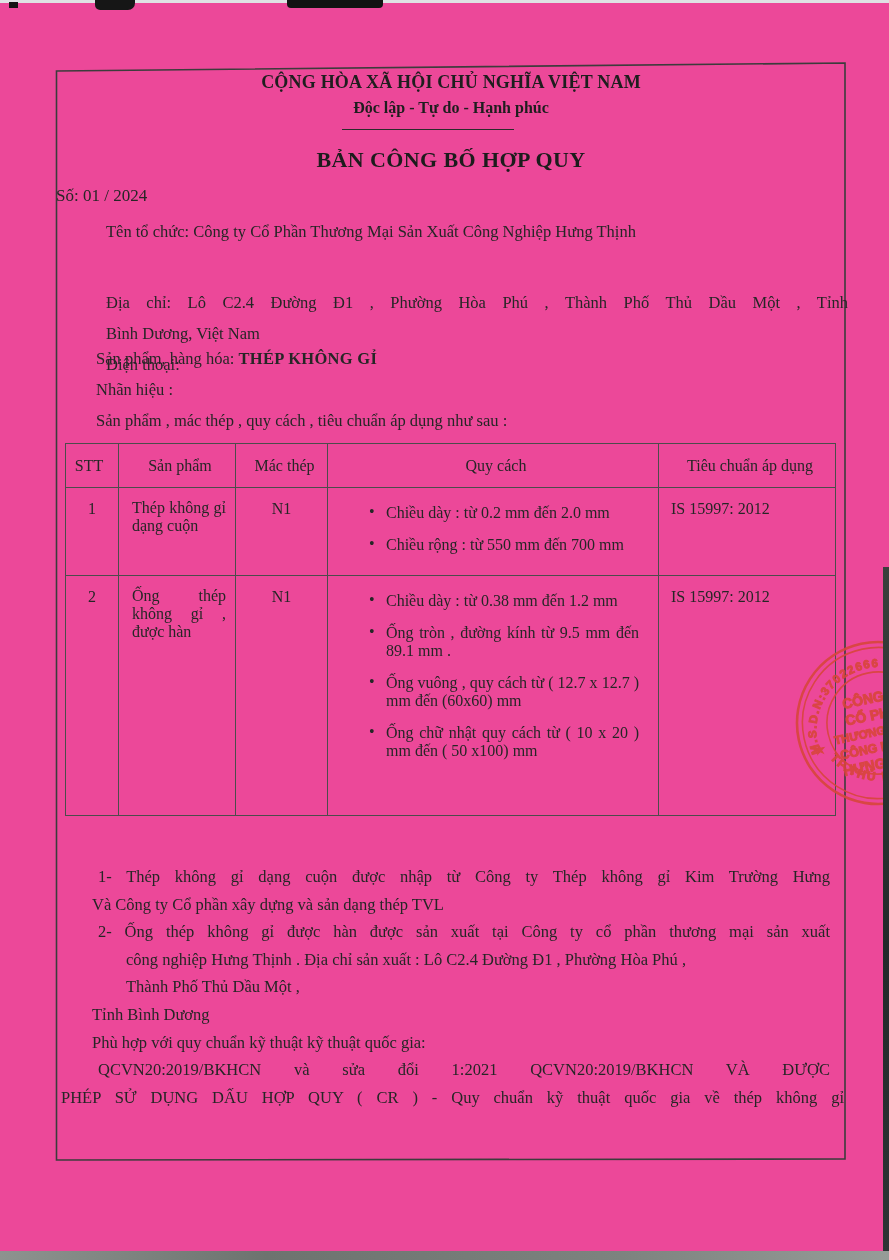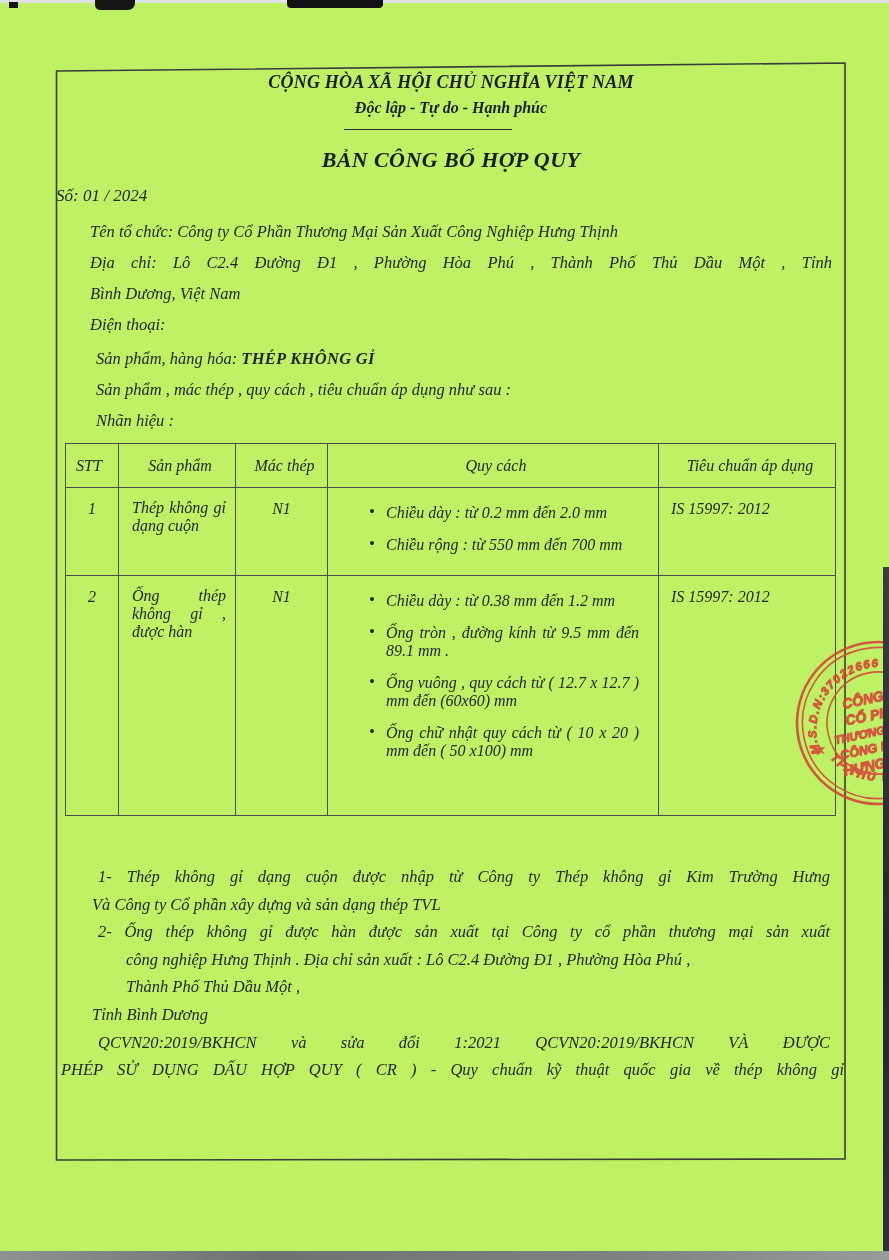--- a/index.html
+++ b/index.html
@@ -1,20 +1,19 @@
 <!DOCTYPE html>
 <html lang="vi"><head>
 <meta charset="utf-8">
 <style>
   html,body { margin:0; padding:0; background:#e8e8e8; }
   .page {
     position:relative; width:889px; height:1260px; overflow:hidden;
-    background:#bef264; color:#262626;
+    background:#ec4899; color:#262626;
     font-family:"Liberation Serif","DejaVu Serif",serif;
-    font-style:italic;
   }
   
   .artifact { position:absolute; }
   .edge-top    { left:0; top:0; width:889px; height:3px; background:#dfe2e4; }
   .artifact-a  { left:9px;  top:2px; width:9px;  height:6px;  background:#141414; }
   .artifact-b  { left:95px; top:0;   width:40px; height:10px; background:#161616; border-radius:0 0 7px 5px; }
   .artifact-c  { left:287px;top:0;   width:96px; height:8px;  background:#121212; border-radius:0 0 4px 4px; }
   .edge-right  { right:0; top:567px; width:6px; height:689px;
                  background:linear-gradient(180deg,#3a3f3c,#23282a 55%,#2e3335); }
   .edge-bottom { left:0; bottom:0; width:889px; height:9px;
@@ -27,23 +26,23 @@
   .motto     { position:absolute; top:99px;  left:56px; width:790px; text-align:center;
                font-weight:bold; font-size:16px; color:#1e1e1e; }
   .motto span{ position:relative; display:inline-block; padding-bottom:13px; }
   .motto span::after { content:""; position:absolute; left:-11px; right:35px; bottom:0;
                border-bottom:1.7px solid #2b2b2b; }
   .doc-title { position:absolute; top:147px; left:56px; width:790px; text-align:center;
                font-weight:bold; font-size:22px; letter-spacing:.4px; color:#1c1c1c; }
   .doc-number{ position:absolute; top:186px; left:56px; width:790px; 
                font-size:17px; }
   
-  .org-block { position:absolute; top:216px; left:90px; width:742px;
+  .org-block { position:absolute; top:216px; left:106px; width:742px;
                font-size:16.5px; line-height:31px; }
-  .org-block div:nth-child(2) { text-align:justify; text-align-last:justify; }
+  .org-block div:nth-child(2) { text-align:justify; text-align-last:justify;margin-top:40px; }
   .product-block { position:absolute; top:343px; left:96px; width:736px;
                font-size:16.5px; line-height:31px; }
   .product-name { font-weight:bold; letter-spacing:.3px; }
   
   .doc-table { position:absolute; top:443px; left:65px; width:770px;
                border-collapse:collapse; font-size:16px; table-layout:fixed; }
   .doc-table th, .doc-table td { border:1.5px solid #4c4c4c; vertical-align:top; }
   .doc-table thead tr { height:44px; }
   .doc-table th { font-weight:normal; text-align:center; padding:0 6px 0 12px; vertical-align:middle; }
   .doc-table th.c-stt { text-align:center; padding-left:0; }
@@ -99,22 +98,22 @@
     <div>Tên tổ chức: Công ty Cổ Phần Thương Mại Sản Xuất Công Nghiệp Hưng Thịnh</div>
     <div>Địa chỉ: Lô C2.4 Đường Đ1 , Phường Hòa Phú , Thành Phố Thủ Dầu Một , Tỉnh</div>
     <div>Bình Dương, Việt Nam</div>
     <div>Điện thoại:</div>
   </div>
 
   <div class="product-block">
     <div>
       <span>Sản phẩm, hàng hóa: </span><span class="product-name">THÉP KHÔNG GỈ</span>
     </div>
+    <div>Nhãn hiệu :</div>
     <div>Sản phẩm , mác thép , quy cách , tiêu chuẩn áp dụng như sau :</div>
-    <div>Nhãn hiệu :</div>
   </div>
 
   <table class="doc-table">
     <colgroup>
       <col style="width:53px">
         <col style="width:117px">
         <col style="width:92px">
       <col style="width:331px">
         <col style="width:177px">
     </colgroup>
@@ -157,20 +156,21 @@
       </tbody>
   </table>
 
   <div class="notes-block">
     <div class="n0">1- Thép không gỉ dạng cuộn được nhập từ Công ty Thép không gỉ Kim Trường Hưng</div>
     <div class="n1">Và Công ty Cổ phần xây dựng và sản dạng thép TVL</div>
     <div class="n2">2- Ống thép không gỉ được hàn được sản xuất tại Công ty cổ phần thương mại sản xuất</div>
     <div class="n3">công nghiệp Hưng Thịnh . Địa chỉ sản xuất : Lô C2.4 Đường Đ1 , Phường Hòa Phú ,</div>
     <div class="n4">Thành Phố Thủ Dầu Một ,</div>
     <div class="n5">Tỉnh Bình Dương</div>
+    <div class="n6">Phù hợp với quy chuẩn kỹ thuật kỹ thuật quốc gia:</div>
     <div class="n7">QCVN20:2019/BKHCN  và  sửa  đổi  1:2021  QCVN20:2019/BKHCN  VÀ  ĐƯỢC</div>
     <div class="n8">PHÉP SỬ DỤNG DẤU HỢP QUY ( CR ) -  Quy chuẩn kỹ thuật quốc gia về thép không gỉ</div>
   </div>
 
   <svg class="stamp" viewBox="0 0 172 174">
     <defs>
       <path id="rimTop" d="M 23 107 A 64 64 0 1 1 148 107"></path>
       <path id="rimBottom" d="M 27 101 A 62 62 0 0 0 144 101"></path>
     </defs>
     <g transform="rotate(-12 86 87)" fill="none" stroke="#d8463b">

